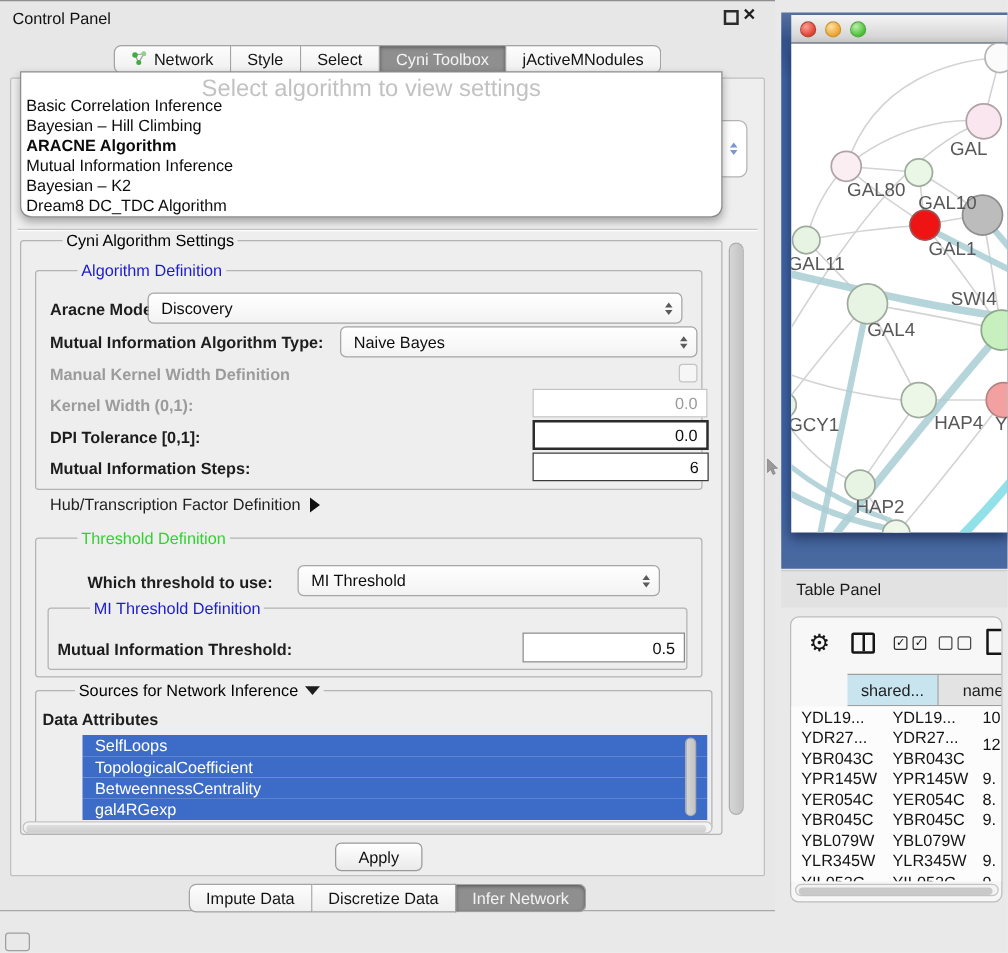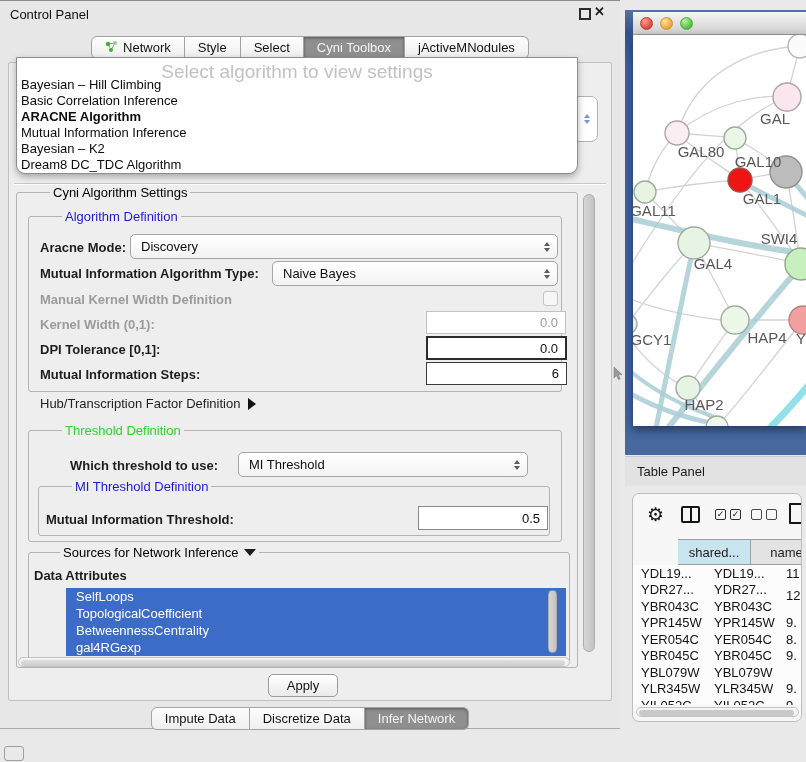--- a/index.html
+++ b/index.html
@@ -149,40 +149,40 @@
 <div class="bg-combo">
   <span class="st blue">
       <i class="up"></i>
       <i class="dn"></i>
     </span>
 </div>
 
 <div class="popup">
   <div class="ph">Select algorithm to view settings</div>
   <div class="pitems" id="popupItems">
+      <div class="pitem">Basic Correlation Inference</div>
       <div class="pitem">Bayesian – Hill Climbing</div>
-      <div class="pitem">Basic Correlation Inference</div>
       <div class="pitem b">ARACNE Algorithm</div>
       <div class="pitem">Mutual Information Inference</div>
       <div class="pitem">Bayesian – K2</div>
       <div class="pitem">Dream8 DC_TDC Algorithm</div>
     </div>
 </div>
 
 <div class="divider"></div>
 
 <div class="grp" style="left:16px;top:192px;width:562px;height:476px;"></div>
 <span class="leg" style="left:26px;top:185px;">Cyni Algorithm Settings</span>
 <div class="vscroll" style="left:583px;top:194px;width:12px;height:458px;"></div>
 
 <div class="grp" style="left:28px;top:216px;width:534px;height:176px;"></div>
 <span class="leg blue" style="left:38px;top:209px;">Algorithm Definition</span>
 
 <span class="lb" style="left:40px;top:240px;">Aracne Mode:</span>
-<div class="combo" style="left:130px;top:234px;width:428px;height:25px;">
+<div class="combo" style="left:118px;top:234px;width:428px;height:25px;">
   <span>Discovery</span>
   <span class="st">
       <i class="up"></i>
       <i class="dn"></i>
     </span>
 </div>
 
 <span class="lb" style="left:40px;top:266px;">Mutual Information Algorithm Type:</span>
 <div class="combo" style="left:272px;top:261px;width:286px;height:25px;">
   <span>Naive Bayes</span>
@@ -343,21 +343,21 @@
 
   <div class="thead" id="tHead">
       <div class="th hi" style="width: 73px;">shared...</div>
       <div class="th" style="width: 72px;">name</div>
       <div class="th hi" style="width: 25px;">A</div>
     </div>
   <div class="tbody" id="tBody">
       <div class="tr">
         <div class="td" style="width: 73px;">YDL19...</div>
         <div class="td" style="width: 72px;">YDL19...</div>
-        <div class="td" style="width: 25px;">11</div>
+        <div class="td" style="width: 25px;">10</div>
       </div>
       <div class="tr">
         <div class="td" style="width: 73px;">YDR27...</div>
         <div class="td" style="width: 72px;">YDR27...</div>
         <div class="td" style="width: 25px; margin-top: 12px;">12</div>
       </div>
       <div class="tr">
         <div class="td" style="width: 73px;">YBR043C</div>
         <div class="td" style="width: 72px;">YBR043C</div>
         <div class="td" style="width: 25px;"></div>

